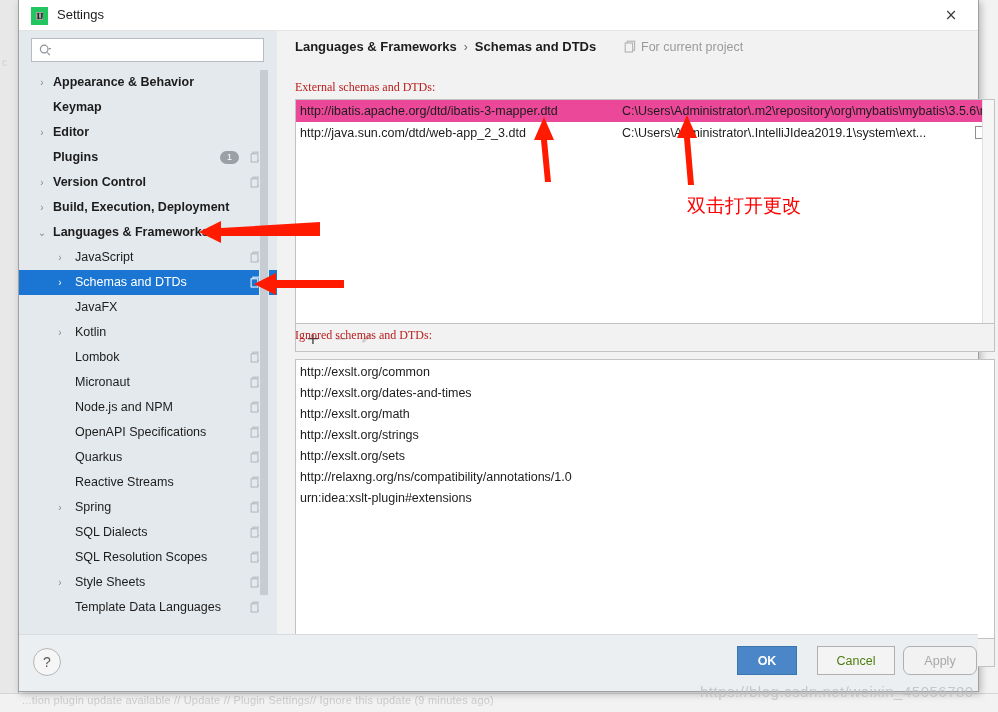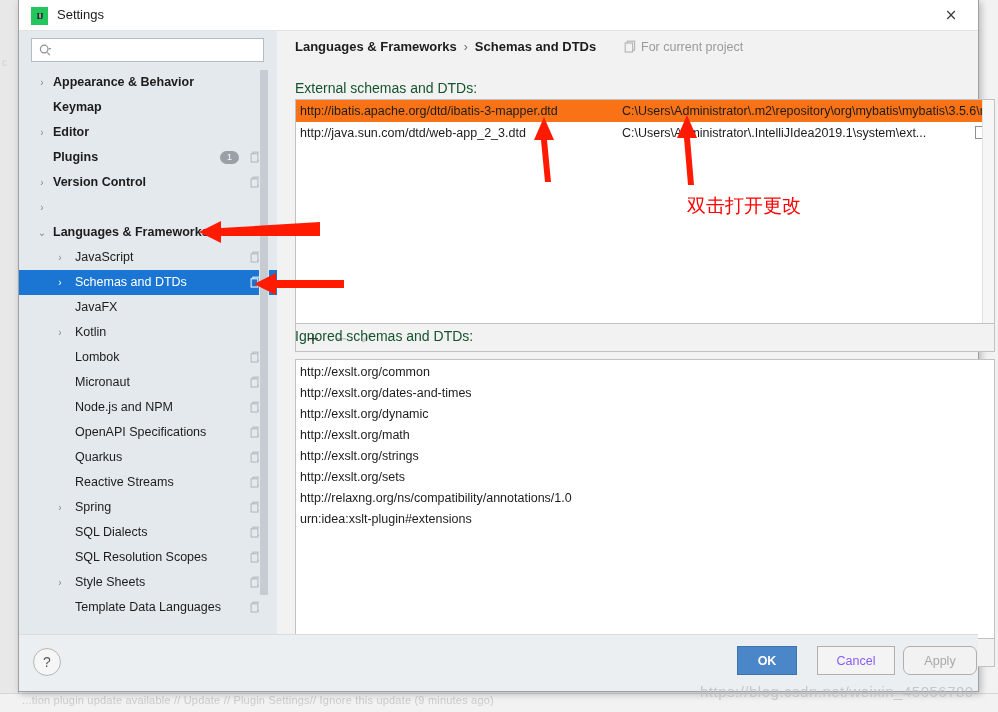--- a/index.html
+++ b/index.html
@@ -74,21 +74,21 @@
     height: 31px;
     background: #ffffff;
     border-bottom: 1px solid #e3e3e3;
     box-sizing: border-box;
   }
   .title-icon {
     position: absolute;
     left: 12px; top: 7px;
     width: 17px; height: 18px;
     background: #a3a3a3;
-    border: 7px solid #22c55e;
+    border: 5px solid #22c55e;
     box-sizing: border-box;
     display: flex;
     align-items: center;
     justify-content: center;
     font-size: 9px;
     font-weight: bold;
     color: #1d1d1d;
     letter-spacing: -1px;
     font-family: "Liberation Serif", serif;
   }
@@ -264,22 +264,23 @@
     white-space: nowrap;
   }
   .for-project .pi {
     display: inline-block;
     vertical-align: -2px;
     margin-right: 5px;
   }
 
   .section-label {
     position: absolute;
-    font-size: 14px;
-    color: #14532d;
+    font-size: 12px;
+    color: #b91c1c;
+    font-family: Liberation Serif, serif;
   }
 
   .list-panel {
     position: absolute;
     background: #ffffff;
     border: 1px solid #c2c2c2;
     box-sizing: border-box;
     overflow: hidden;
   }
 
@@ -287,21 +288,21 @@
   #external-panel { left: 18px; top: 68px; width: 700px; height: 225px; }
   .ext-row {
     position: relative;
     height: 22px;
     line-height: 22px;
     font-size: 12.5px;
     color: #1c1c1c;
     white-space: nowrap;
     cursor: default;
   }
-  .ext-row.selected { background: #f97316; }
+  .ext-row.selected { background: #ec4899; }
   .ext-row .c-url {
     position: absolute;
     left: 4px;
     top: 0;
   }
   .ext-row .c-path {
     position: absolute;
     left: 326px;
     top: 0;
     width: 350px;
@@ -391,21 +392,21 @@
     justify-content: center;
     cursor: pointer;
   }
   .dlg-btn {
     position: absolute;
     top: 11px;
     height: 29px;
     border: 1px solid #b0b0b0;
     background: #f4f4f4;
     font-size: 12.5px;
-    color: #8b5cf6;
+    color: #4d7c0f;
     display: flex;
     align-items: center;
     justify-content: center;
     cursor: pointer;
     box-sizing: border-box;
     font-family: "Liberation Sans", sans-serif;
   }
   .dlg-btn.primary {
     background: #4a86c8;
     border-color: #3c74b0;
@@ -474,21 +475,21 @@
         <div class="tree-item lvl0"><span class="label">Keymap</span></div>
         <div class="tree-item lvl0"><span class="arrow">›</span><span class="label">Editor</span></div>
         <div class="tree-item lvl0"><span class="label">Plugins</span><span class="tree-badge">1</span><svg class="proj-icon" viewBox="0 0 12 13">
             <rect x="3.2" y="1.2" width="7.4" height="9" fill="none" stroke="#b0b6bb" stroke-width="1.1"></rect>
             <rect x="1.2" y="3" width="7.4" height="9" fill="#e4e9ed" stroke="#b0b6bb" stroke-width="1.1"></rect>
           </svg></div>
         <div class="tree-item lvl0"><span class="arrow">›</span><span class="label">Version Control</span><svg class="proj-icon" viewBox="0 0 12 13">
             <rect x="3.2" y="1.2" width="7.4" height="9" fill="none" stroke="#b0b6bb" stroke-width="1.1"></rect>
             <rect x="1.2" y="3" width="7.4" height="9" fill="#e4e9ed" stroke="#b0b6bb" stroke-width="1.1"></rect>
           </svg></div>
-        <div class="tree-item lvl0"><span class="arrow">›</span></div>
+        <div class="tree-item lvl0"><span class="arrow">›</span><span class="label">Build, Execution, Deployment</span></div>
         <div class="tree-item lvl0"><span class="arrow">⌄</span><span class="label">Languages &amp; Frameworks</span></div>
         <div class="tree-item lvl1"><span class="arrow">›</span><span class="label">JavaScript</span><svg class="proj-icon" viewBox="0 0 12 13">
             <rect x="3.2" y="1.2" width="7.4" height="9" fill="none" stroke="#b0b6bb" stroke-width="1.1"></rect>
             <rect x="1.2" y="3" width="7.4" height="9" fill="#e4e9ed" stroke="#b0b6bb" stroke-width="1.1"></rect>
           </svg></div>
         <div class="tree-item lvl1 selected"><span class="arrow">›</span><span class="label">Schemas and DTDs</span><svg class="proj-icon" viewBox="0 0 12 13">
             <rect x="3.2" y="1.2" width="7.4" height="9" fill="none" stroke="#ffffff" stroke-width="1.1"></rect>
             <rect x="1.2" y="3" width="7.4" height="9" fill="#1a76d2" stroke="#ffffff" stroke-width="1.1"></rect>
           </svg></div>
         <div class="tree-item lvl1"><span class="label">JavaFX</span></div>
@@ -585,21 +586,20 @@
         </svg>
       </div>
     </div>
 
     <div class="section-label" style="left:18px; top:297px;">Ignored schemas and DTDs:</div>
 
     <div class="list-panel" id="ignored-panel">
       <div id="ignored-rows" style="padding-top:2px;">
           <div class="ign-row">http://exslt.org/common</div>
           <div class="ign-row">http://exslt.org/dates-and-times</div>
-          <div class="ign-row">http://exslt.org/dynamic</div>
           <div class="ign-row">http://exslt.org/math</div>
           <div class="ign-row">http://exslt.org/strings</div>
           <div class="ign-row">http://exslt.org/sets</div>
           <div class="ign-row">http://relaxng.org/ns/compatibility/annotations/1.0</div>
           <div class="ign-row">urn:idea:xslt-plugin#extensions</div>
         </div>
     </div>
 
     <div class="list-toolbar" style="left:18px; top:608px; width:700px;">
       <div class="tb-btn" style="left:6px;">+</div>

